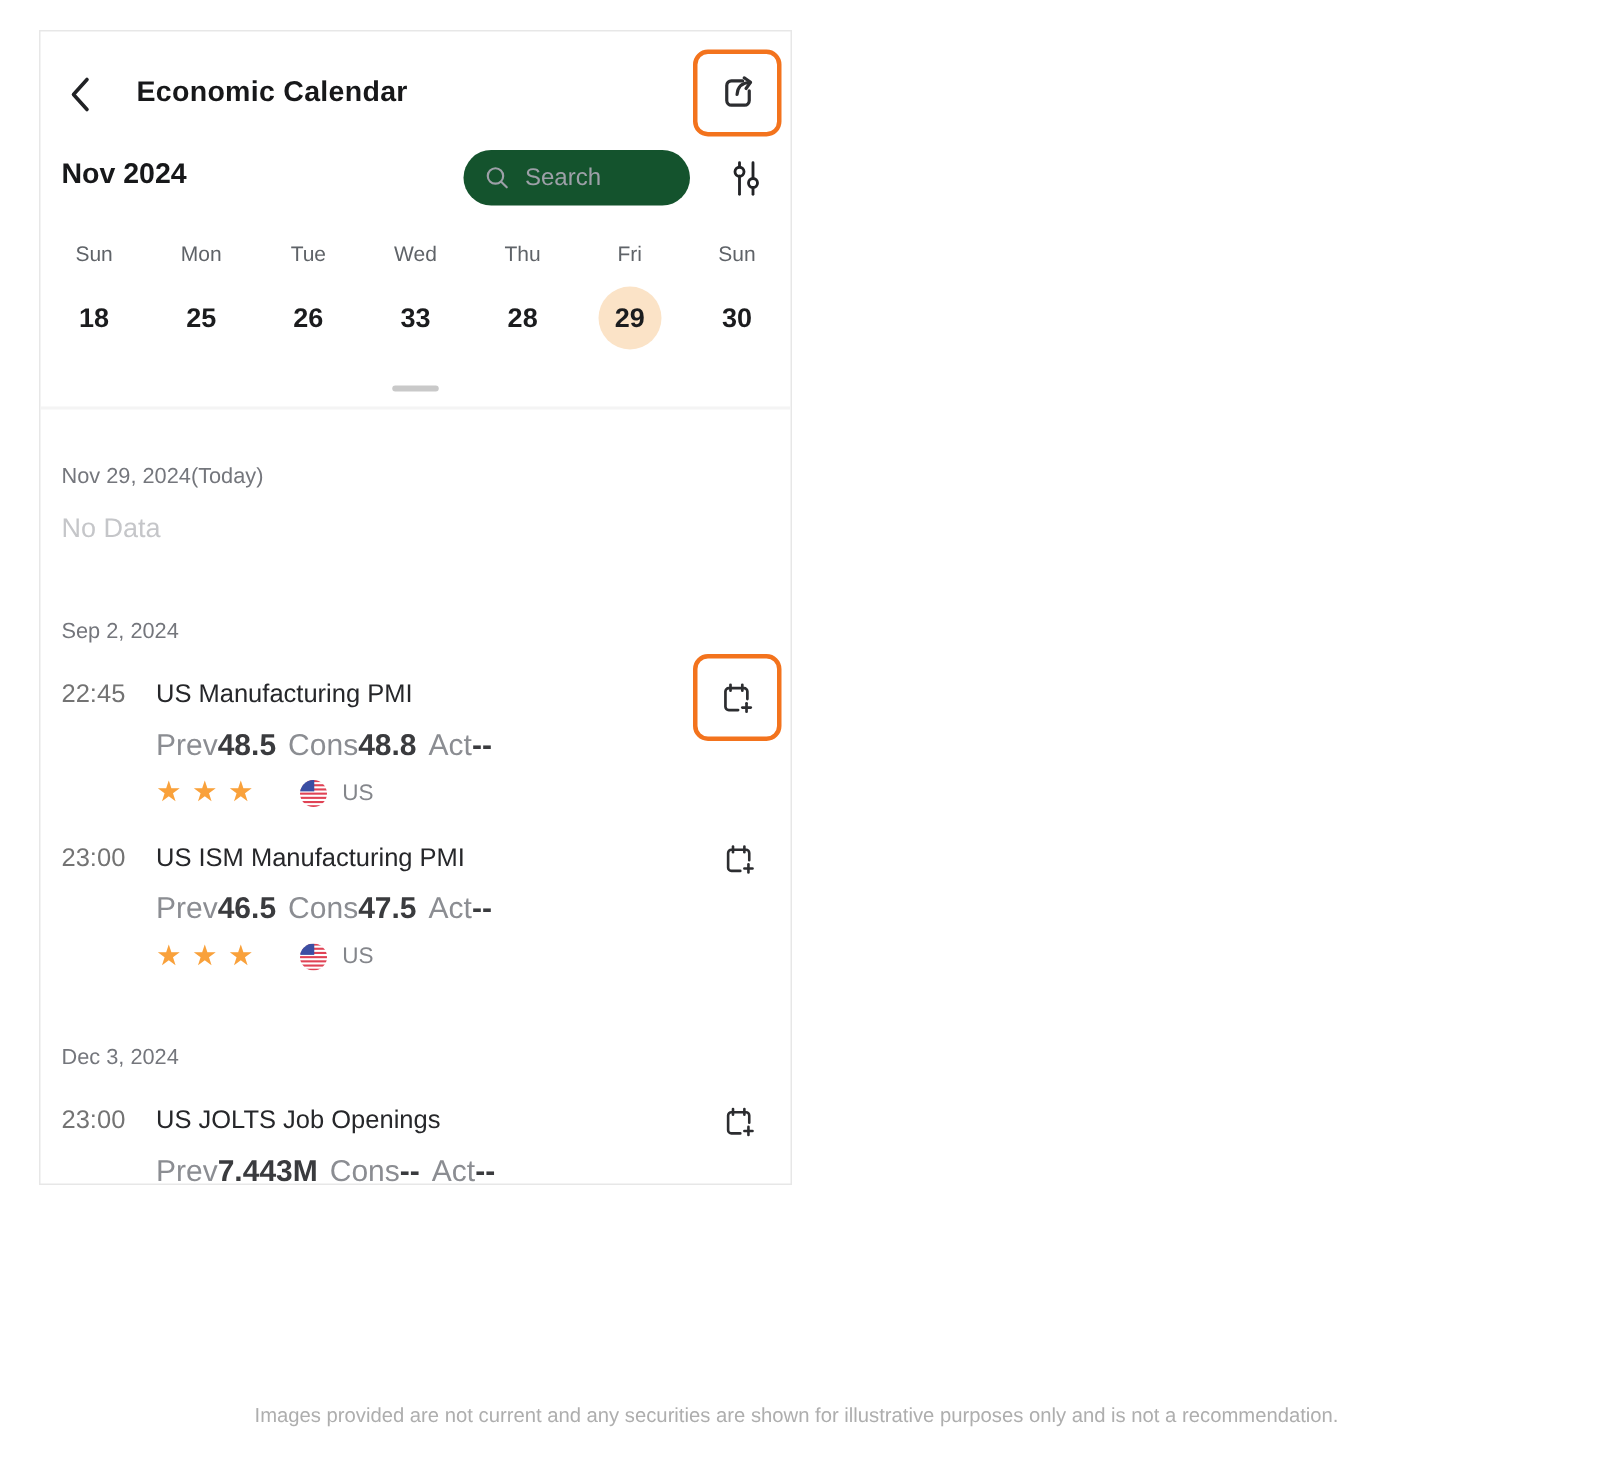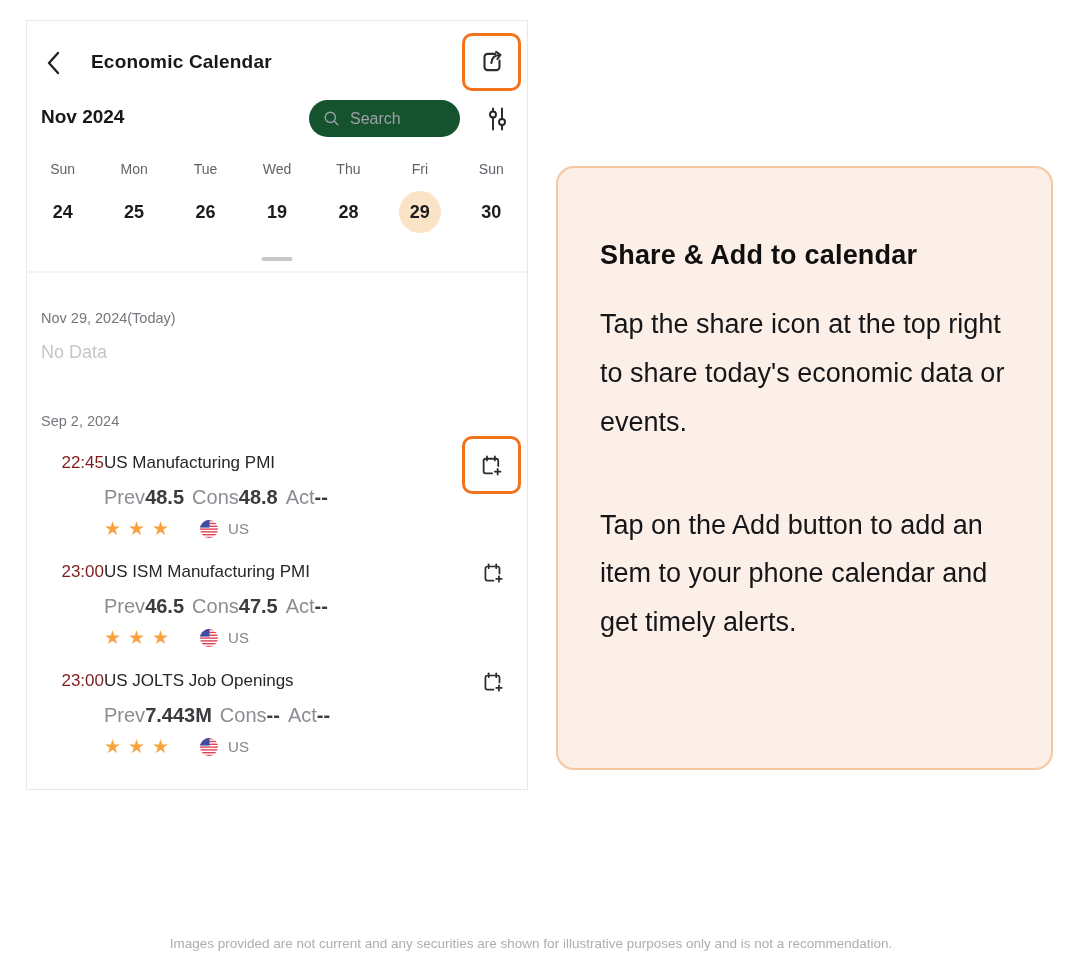--- a/index.html
+++ b/index.html
@@ -42,21 +42,21 @@
   .list-divider { position:absolute; top:250px; left:0; right:0; height:2px; background:#f4f4f4; }
 
   .list { position:absolute; top:252px; left:0; right:0; bottom:0; overflow:hidden; }
   .group-label { margin-left:14px; font-size:14.5px; color:#74767c; }
   .gl-first { margin-top:37px; }
   .no-data { margin:16px 0 0 14px; font-size:18px; color:#c5c6c9; }
   .gl-next { margin-top:50px; }
 
   .event { position:relative; margin-top:24px; padding-left:14px; }
   .ev-top { display:flex; align-items:flex-start; }
-  .ev-time { width:63px; font-size:17px; color:#7f1d1d; flex:0 0 63px;text-align:right; }
+  .ev-time { width:63px; font-size:17px; color:#737373; flex:0 0 63px; }
   .ev-title { font-size:17px; color:#26272a; font-weight:500; padding-right:80px; }
   .cal-btn { position:absolute; right:6px; top:-17px; width:59px; height:58px;
     border:3px solid #f3731d; border-radius:10px; background:#fff;
     display:flex; align-items:center; justify-content:center; cursor:pointer; }
   .cal-btn.plain { border:none; width:26px; height:26px; right:21px; top:-2px; background:transparent; }
   .ev-detail { margin:13px 0 0 63px; font-size:20px; color:#8b8d92; display:flex; gap:0; flex-wrap:wrap;text-align:right; }
   .ev-detail .val { color:#3a3b3e; font-weight:700; margin-right:8px; }
   .ev-meta { margin:10px 0 0 63px; display:flex; align-items:center; gap:10px; }
   .stars { color:#f9a13b; font-size:19px; letter-spacing:7px; line-height:1; }
   .flag { width:18px; height:18px; border-radius:50%; overflow:hidden; display:inline-block; margin-left:14px; flex:0 0 18px; }
@@ -132,30 +132,30 @@
         <div class="wd">Sun</div>
         <div class="wd">Mon</div>
         <div class="wd">Tue</div>
         <div class="wd">Wed</div>
         <div class="wd">Thu</div>
         <div class="wd">Fri</div>
         <div class="wd">Sun</div>
       </div>
       <div class="week-grid dates">
         <div class="dt">
-            <span class="num">24</span>
+            <span class="num">18</span>
           </div>
         <div class="dt">
             <span class="num">25</span>
           </div>
         <div class="dt">
             <span class="num">26</span>
           </div>
         <div class="dt">
-            <span class="num">19</span>
+            <span class="num">33</span>
           </div>
         <div class="dt">
             <span class="num">28</span>
           </div>
         <div class="dt sel">
             <span class="num">29</span>
           </div>
         <div class="dt">
             <span class="num">30</span>
           </div>
@@ -255,20 +255,21 @@
                   <rect y="14" width="18" height="1.4"></rect>
                   <rect y="16.8" width="18" height="1.4"></rect>
                 </g>
                 <rect width="9.5" height="7.6" fill="#3b4ea3"></rect>
               </svg>
           </span>
           <span class="country">US</span>
         </div>
       </div>
 
+      <div class="group-label gl-next">Dec 3, 2024</div>
 
       <div class="event">
         <div class="ev-top">
           <div class="ev-time">23:00</div>
           <div class="ev-title">US JOLTS Job Openings</div>
         </div>
         <div class="cal-btn plain">
           <span>
             <svg width="26" height="26" viewBox="0 0 24 24" fill="none" stroke="#2c2d30" stroke-width="1.6" stroke-linecap="round" stroke-linejoin="round">
               <path d="M18 12.5V8a2 2 0 0 0-2-2H7a2 2 0 0 0-2 2v9a2 2 0 0 0 2 2h5.5"></path>
@@ -306,21 +307,16 @@
           </span>
           <span class="country">US</span>
         </div>
       </div>
 
       <div class="group-label gl-next">Dec 4, 2024</div>
 
     </div>
   </div>
 
-  <div class="callout">
-    <div class="co-heading">Share &amp; Add to calendar</div>
-    <div class="co-para">Tap the share icon at the top right to share today's economic data or events.</div>
-    <div class="co-para">Tap on the Add button to add an item to your phone calendar and get timely alerts.</div>
-  </div>
 
   <div class="disclaimer">Images provided are not current and any securities are shown for illustrative purposes only and is not a recommendation.</div>
 
 </div>
 
 </body></html>

